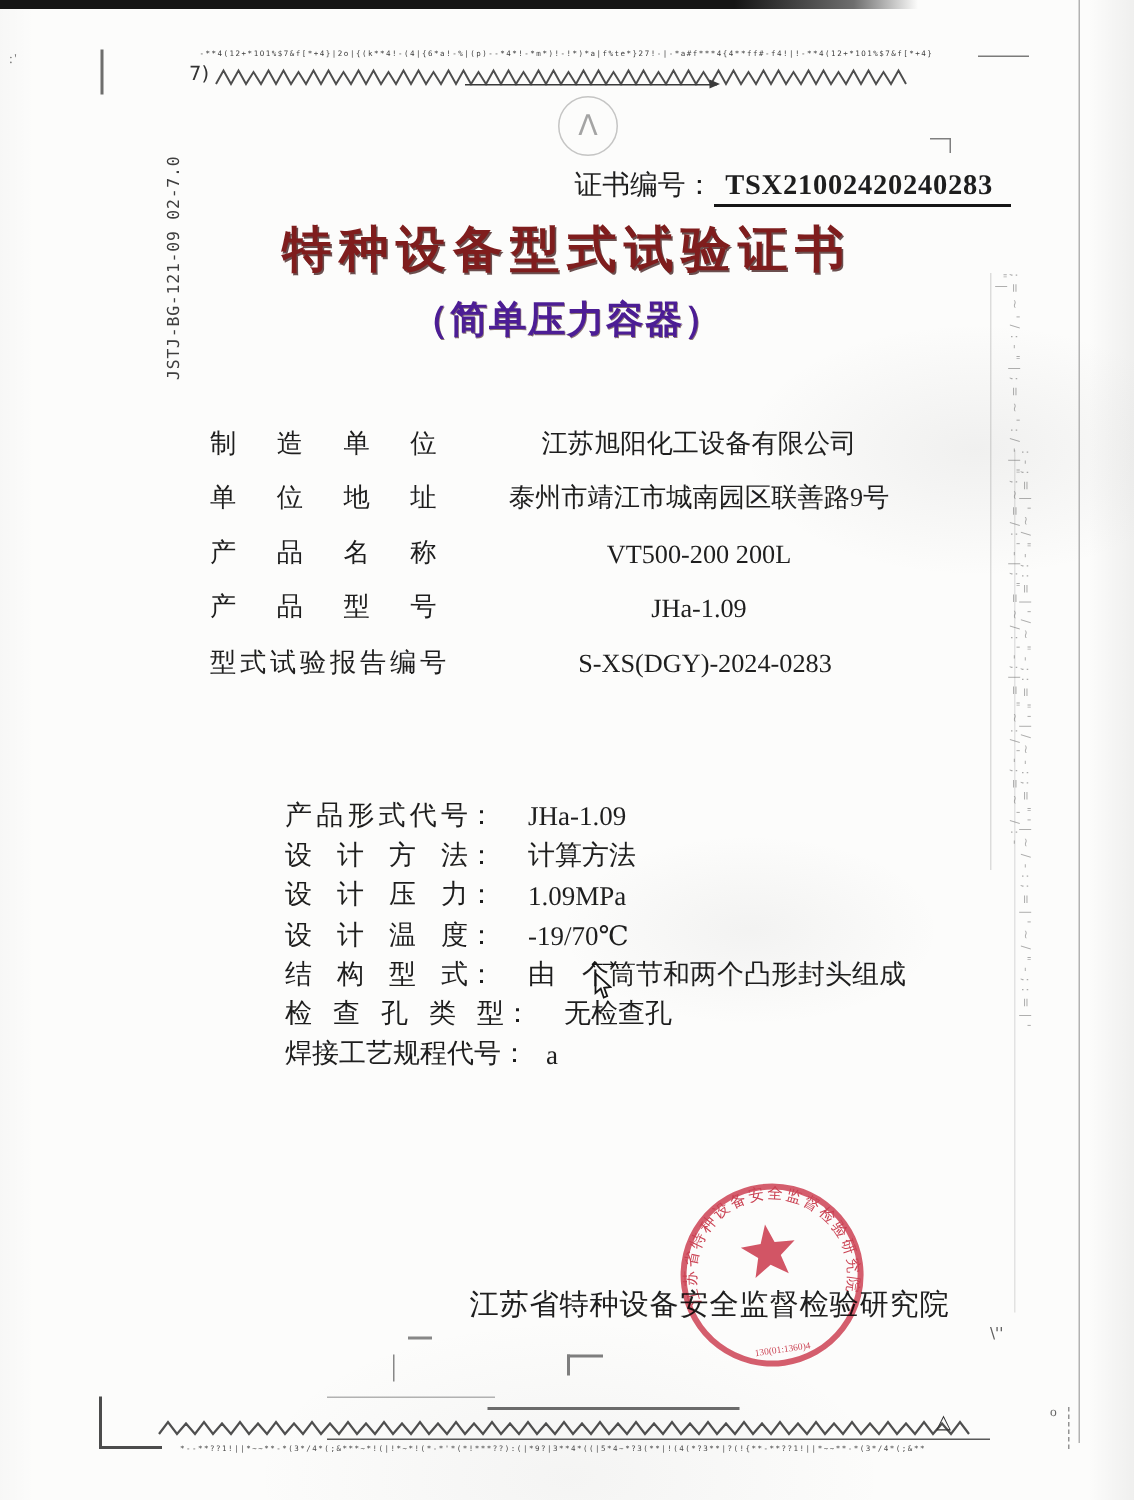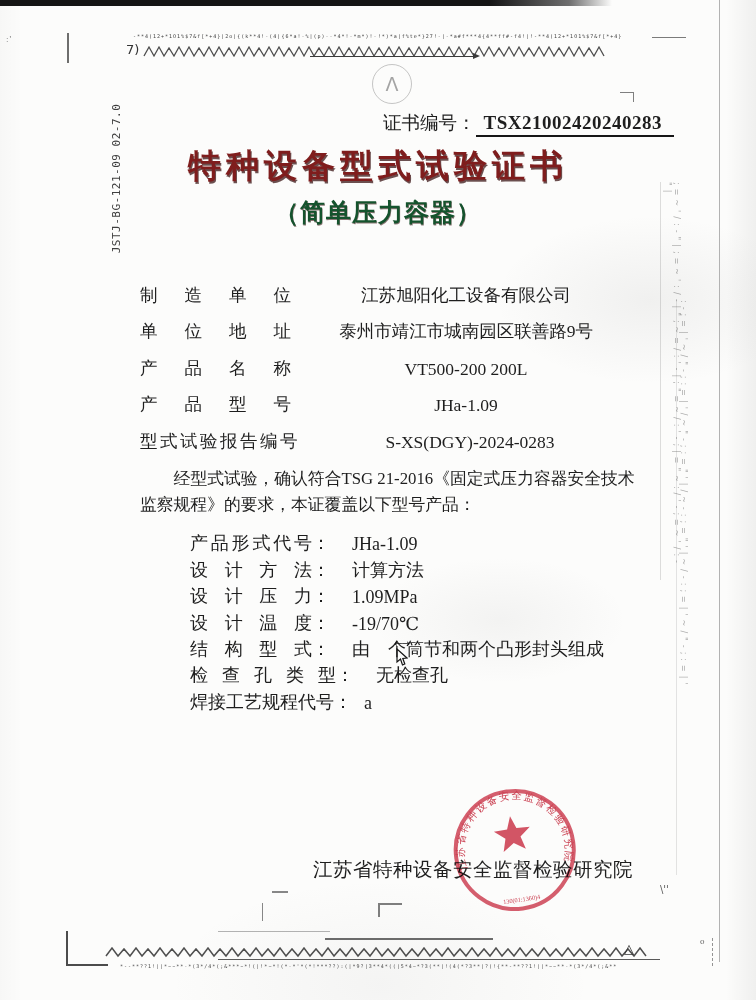--- a/index.html
+++ b/index.html
@@ -60,21 +60,21 @@
   .side-code{position:absolute;left:36px;top:172px;width:160px;text-align:center;z-index:3;
     transform:rotate(-90deg);font-family:"DejaVu Sans Mono",monospace;font-size:11px;
     letter-spacing:.5px;color:#3f3f3f;}
   .cert-no-row{position:absolute;top:110px;left:383px;font-size:18.5px;z-index:3;}
   .cert-no-value{display:inline-block;border-bottom:2px solid #161616;padding:0 12px 1px 8px;
     font-size:19px;letter-spacing:.5px;font-weight:bold;}
   .title{position:absolute;top:144px;left:0;width:100%;text-align:center;z-index:3;
     font-size:33px;font-weight:bold;letter-spacing:5px;color:#7f1d1d;
     text-shadow:1px 1.5px 0 rgba(45,6,6,.7);}
   .subtitle{position:absolute;top:196px;left:0;width:100%;text-align:center;z-index:3;
-    font-size:25px;font-weight:bold;letter-spacing:1px;color:#14532d;
+    font-size:25px;font-weight:bold;letter-spacing:1px;color:#4c1d95;
     text-shadow:.5px 1px 0 rgba(45,6,6,.55);}
   .fields{position:absolute;top:270px;left:140px;width:500px;z-index:3;}
   .frow{display:flex;align-items:flex-end;height:36.5px;}
   .flabel{width:152px;text-align:justify;text-align-last:justify;text-justify:inter-character;
     font-size:17.5px;letter-spacing:1px;}
   .flabel.long{width:auto;letter-spacing:2.5px;}
   .fvalue{flex:1;text-align:center;font-size:17.5px;}
   .statement{position:absolute;top:466px;left:140px;width:500px;z-index:3;
     font-size:16.8px;line-height:26px;text-indent:2em;margin:0;}
   .specs{position:absolute;top:529px;left:190px;z-index:3;}
@@ -140,21 +140,20 @@
     <div class="frow">
       <span class="flabel">产品型号</span>
       <span class="fvalue">JHa-1.09</span>
     </div>
     <div class="frow">
       <span class="flabel long">型式试验报告编号</span>
       <span class="fvalue">S-XS(DGY)-2024-0283</span>
     </div>
   </div>
 
-  <p class="statement">经型式试验，确认符合TSG 21-2016《固定式压力容器安全技术监察规程》的要求，本证覆盖以下型号产品：</p>
 
   <div class="specs">
     <div class="srow">
       <span class="slabel">产品形式代号</span>
         <span>：</span>
       <span class="sval">JHa-1.09</span>
     </div>
     <div class="srow">
       <span class="slabel">设计方法</span>
         <span>：</span>

